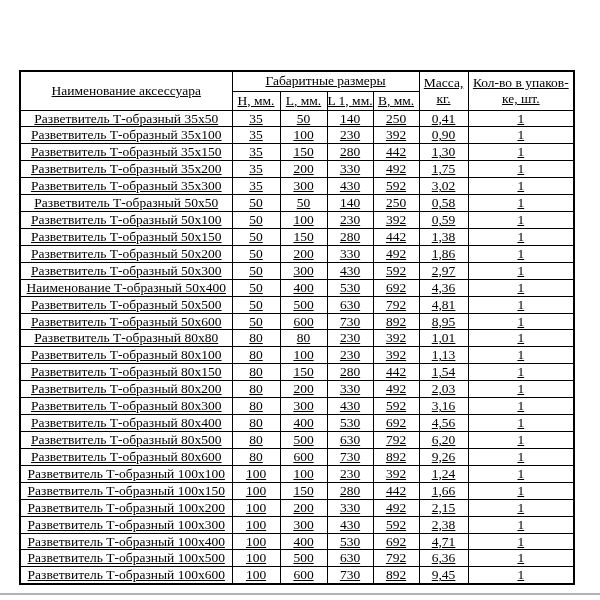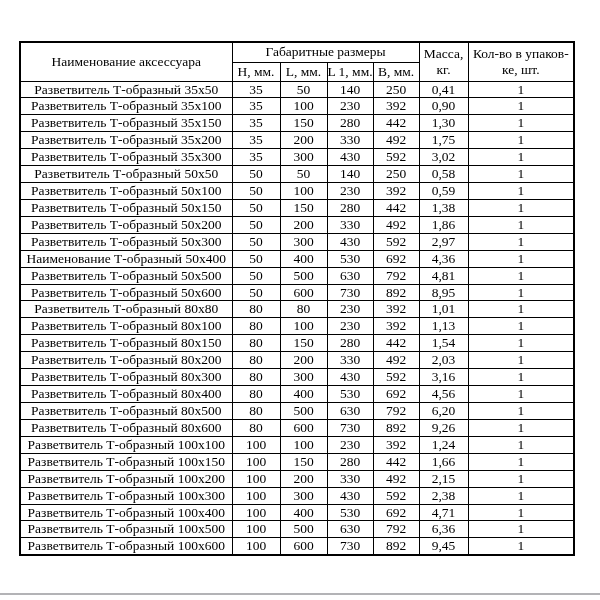--- a/index.html
+++ b/index.html
@@ -9,25 +9,26 @@
     width: 600px;
     height: 600px;
     background: #ffffff;
     font-family: "Liberation Serif", serif;
     color: #000000;
     overflow: hidden;
   }
   table.spec {
     position: absolute;
     left: 19px;
-    top: 41px;
+    top: 70px;
     width: 554px;
     border-collapse: collapse;
     border: 2px solid #000000;
     table-layout: fixed;
+    text-decoration: underline;
   }
   table.spec th, table.spec td {
     border: 1px solid #000000;
     font-size: 13.5px;
     font-weight: normal;
     text-align: center;
     vertical-align: middle;
     padding: 0;
     line-height: 1.18;
     overflow: hidden;

